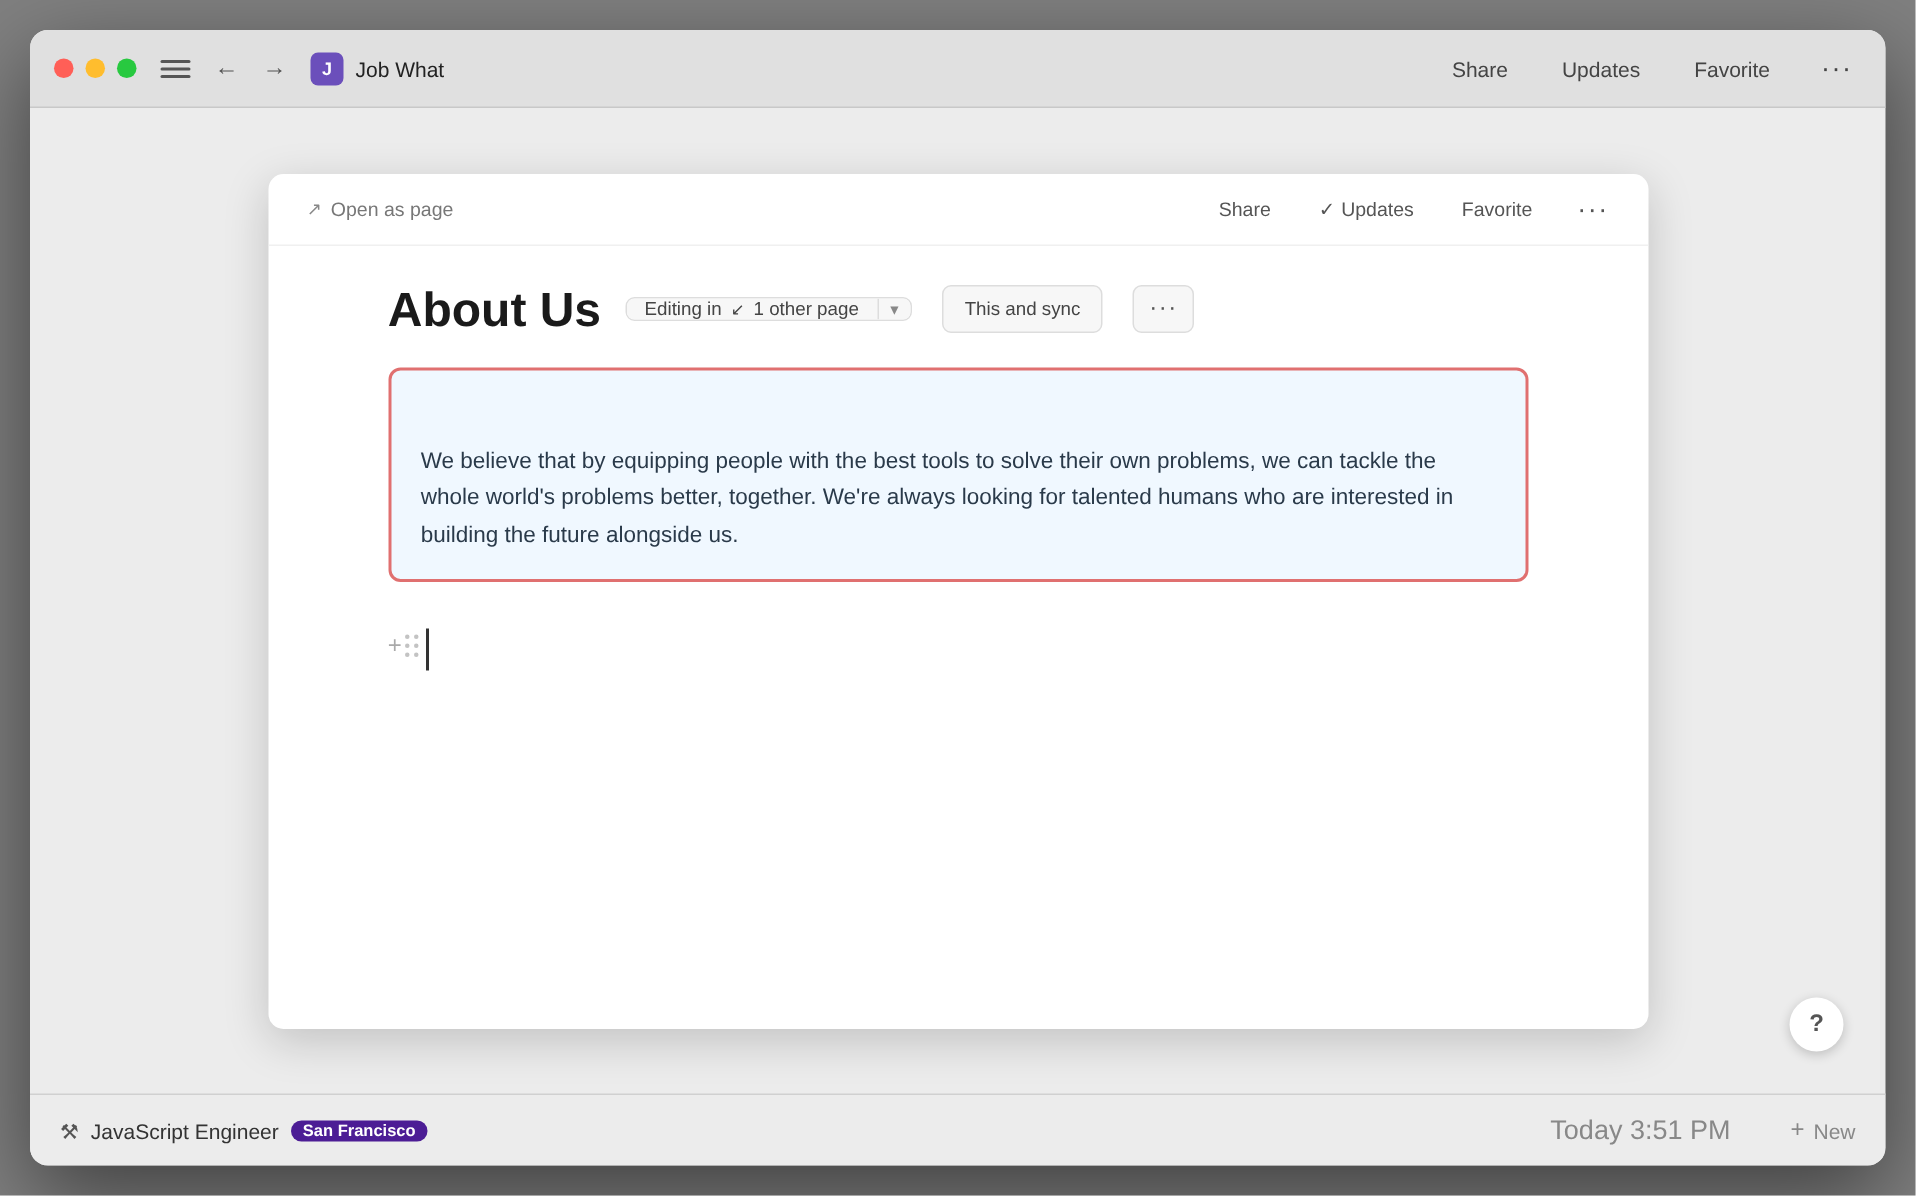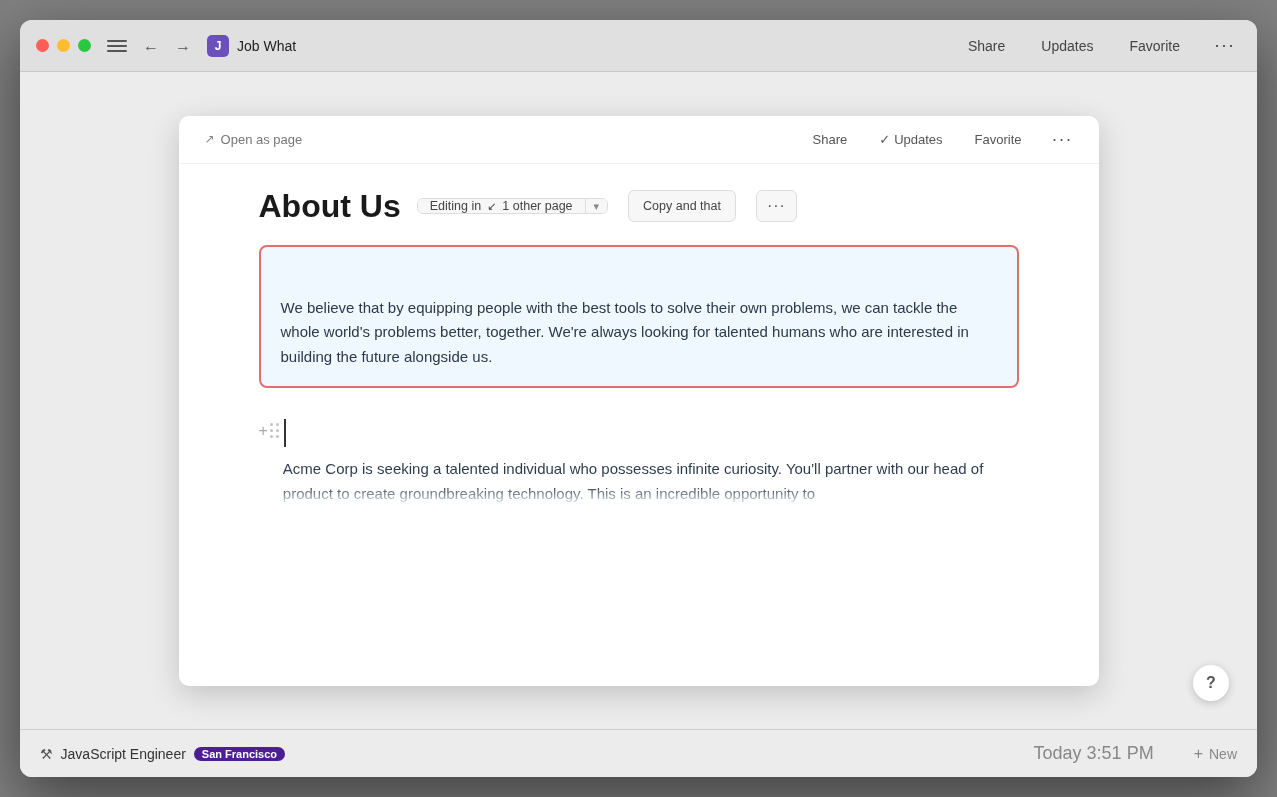--- a/index.html
+++ b/index.html
@@ -520,21 +520,21 @@
         <div class="page-title-section">
           <h1 class="page-title">About Us</h1>
           <div class="editing-badge">
             <div class="editing-badge-main">
               <span>Editing in</span>
               <span style="font-size:11px;">↙</span>
               <span>1 other page</span>
             </div>
             <div class="editing-badge-arrow">▾</div>
           </div>
-          <button class="copy-sync-btn">Copy and that</button>
+          <button class="copy-sync-btn">This and sync</button>
           <button class="badge-more-btn">···</button>
         </div>
 
         <div class="synced-block">
           <p class="synced-block-body">We believe that by equipping people with the best tools to solve their own problems, we can tackle the whole world's problems better, together. We're always looking for talented humans who are interested in building the future alongside us.</p>
         </div>
 
         <div class="block-with-handle">
           <div class="block-handle">
             <span class="block-handle-plus">+</span>
@@ -544,21 +544,20 @@
               <div class="block-handle-dot"></div>
               <div class="block-handle-dot"></div>
               <div class="block-handle-dot"></div>
               <div class="block-handle-dot"></div>
             </div>
           </div>
           <div class="block-content">
             <h2 class="section-heading">
               <span class="cursor-line"></span>
             </h2>
-            <p class="section-body section-body-fade">Acme Corp is seeking a talented individual who possesses infinite curiosity. You'll partner with our head of product to create groundbreaking technology. This is an incredible opportunity to</p>
           </div>
         </div>
 
       </div>
     </div>
 
     <button class="help-btn">?</button>
   </div>
 
   <div class="bottom-bar">

